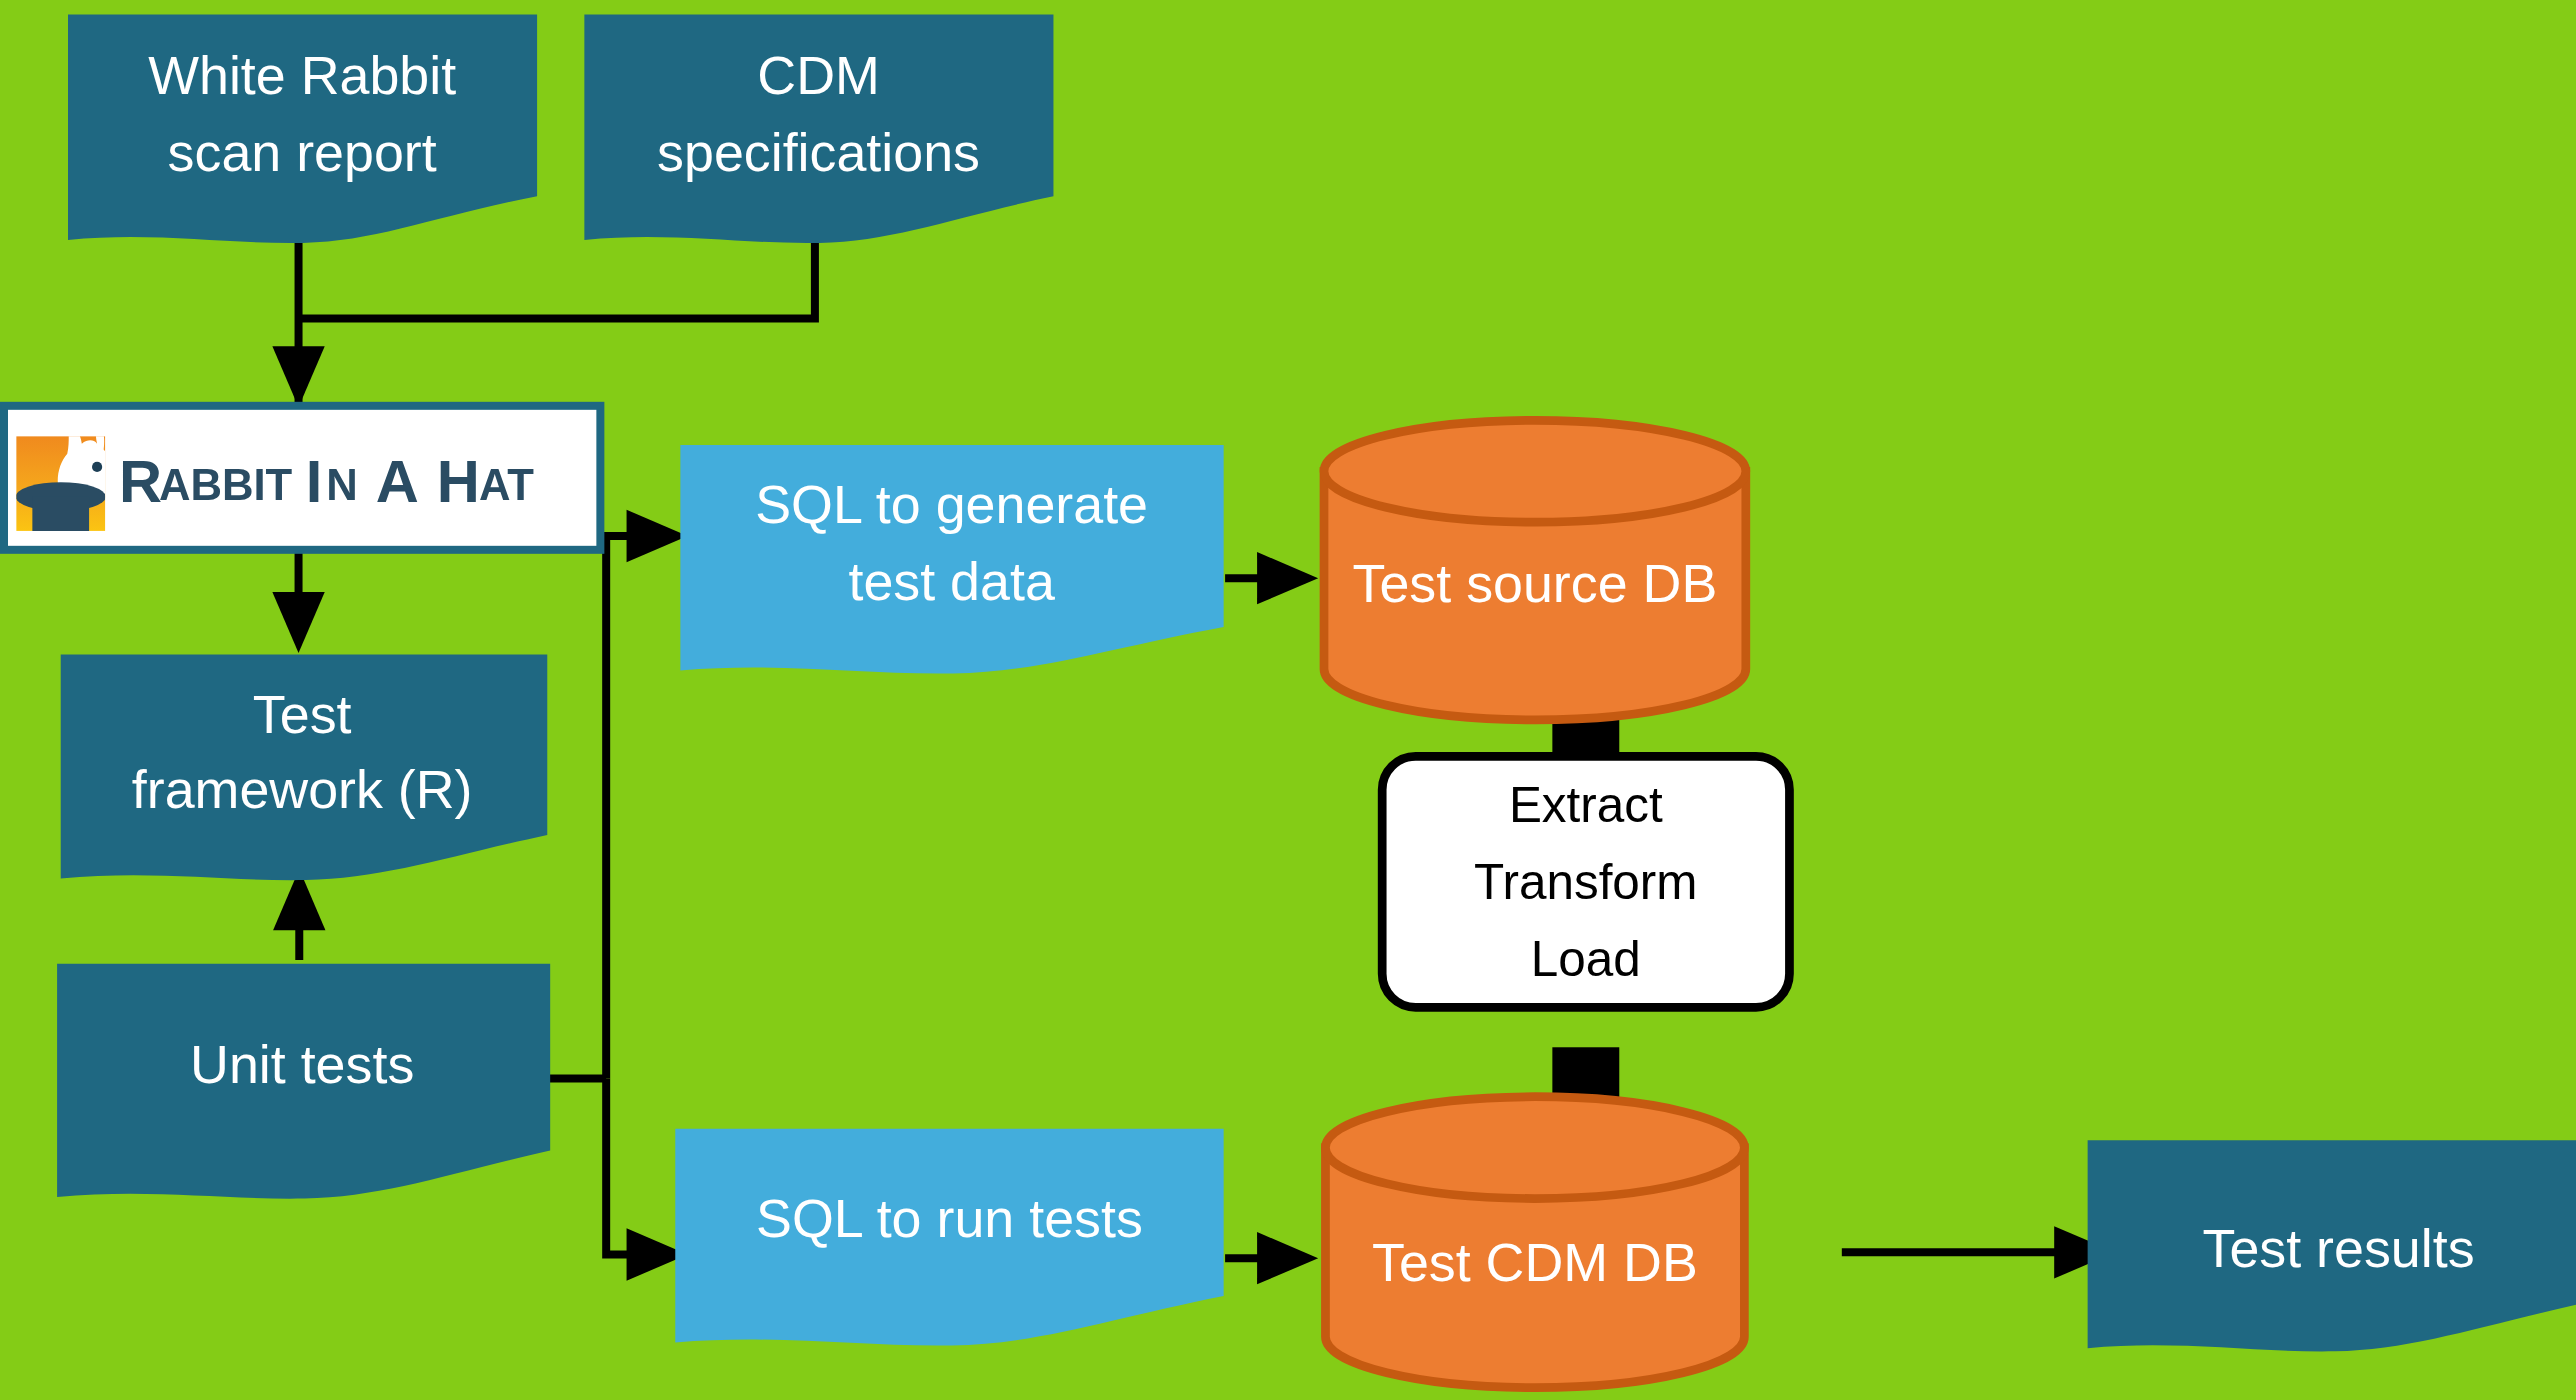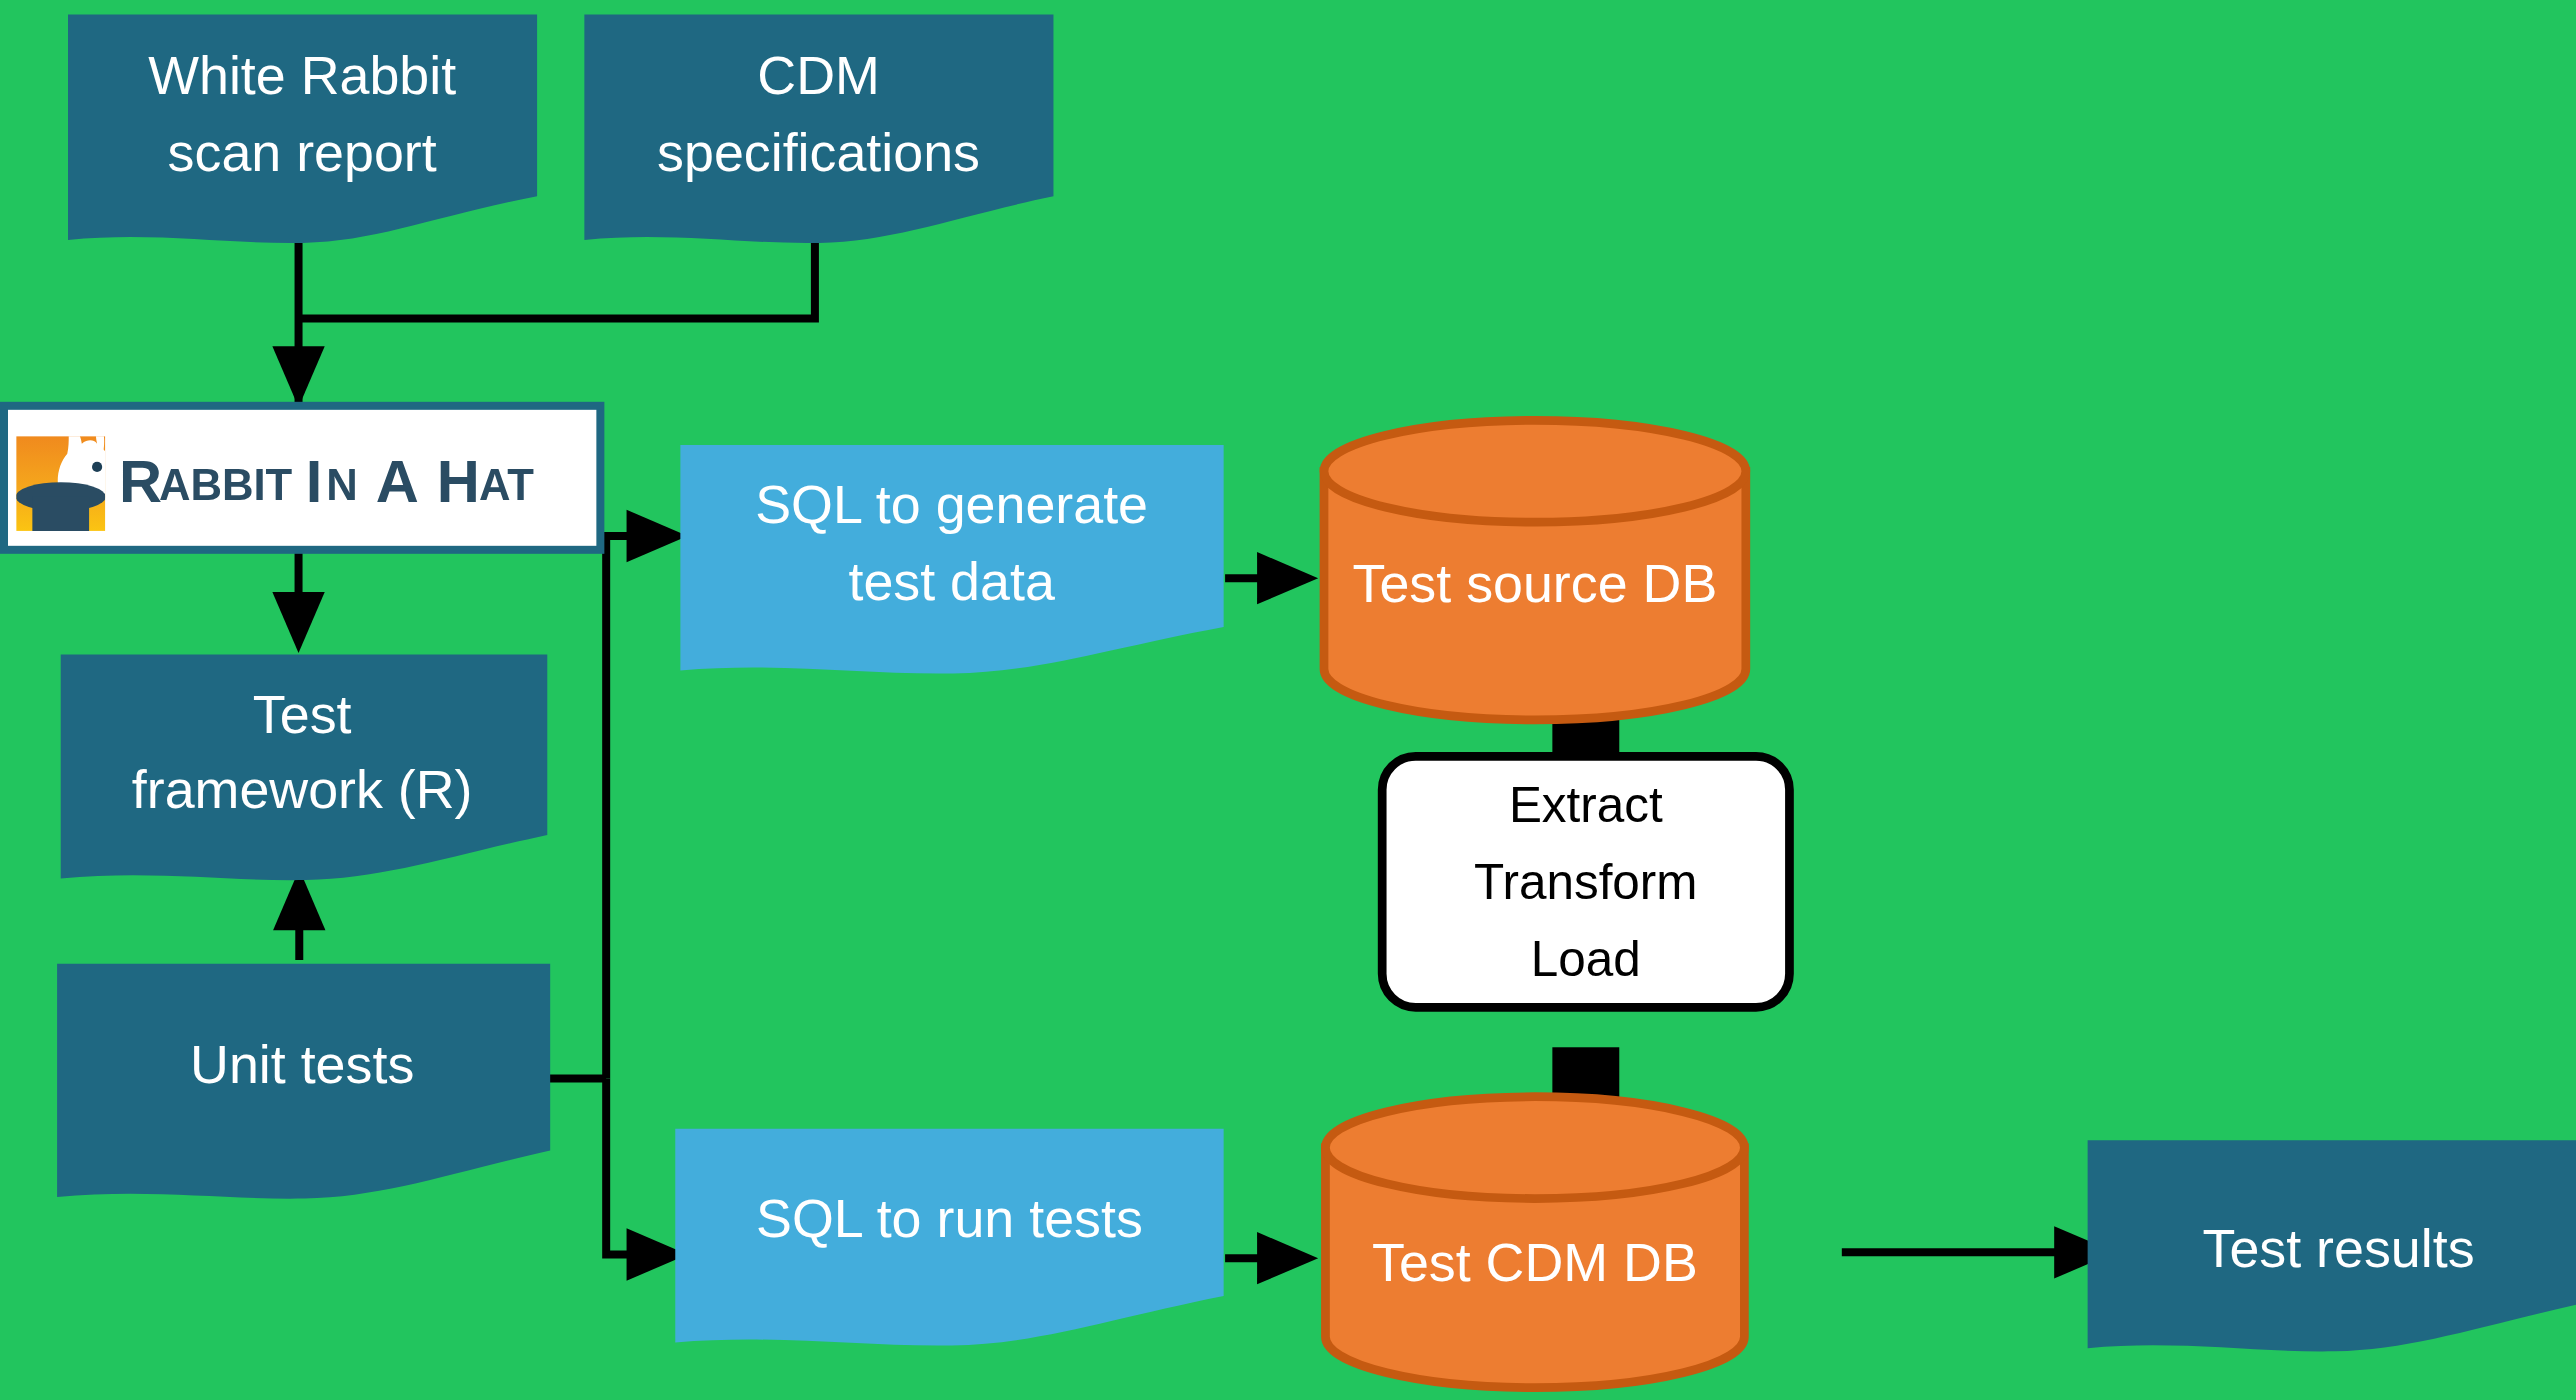--- a/index.html
+++ b/index.html
@@ -8,21 +8,21 @@
     padding: 0;
     background: #ffffff;
   }
   body {
     font-family: "Liberation Sans", sans-serif;
   }
   #diagram-root {
     position: relative;
     width: 2576px;
     height: 1400px;
-    background: #22c55e;
+    background: #84cc16;
     overflow: hidden;
   }
   svg#flow {
     display: block;
     width: 2576px;
     height: 1400px;
   }
   .doc-label {
     font-family: "Liberation Sans", sans-serif;
     fill: #ffffff;

